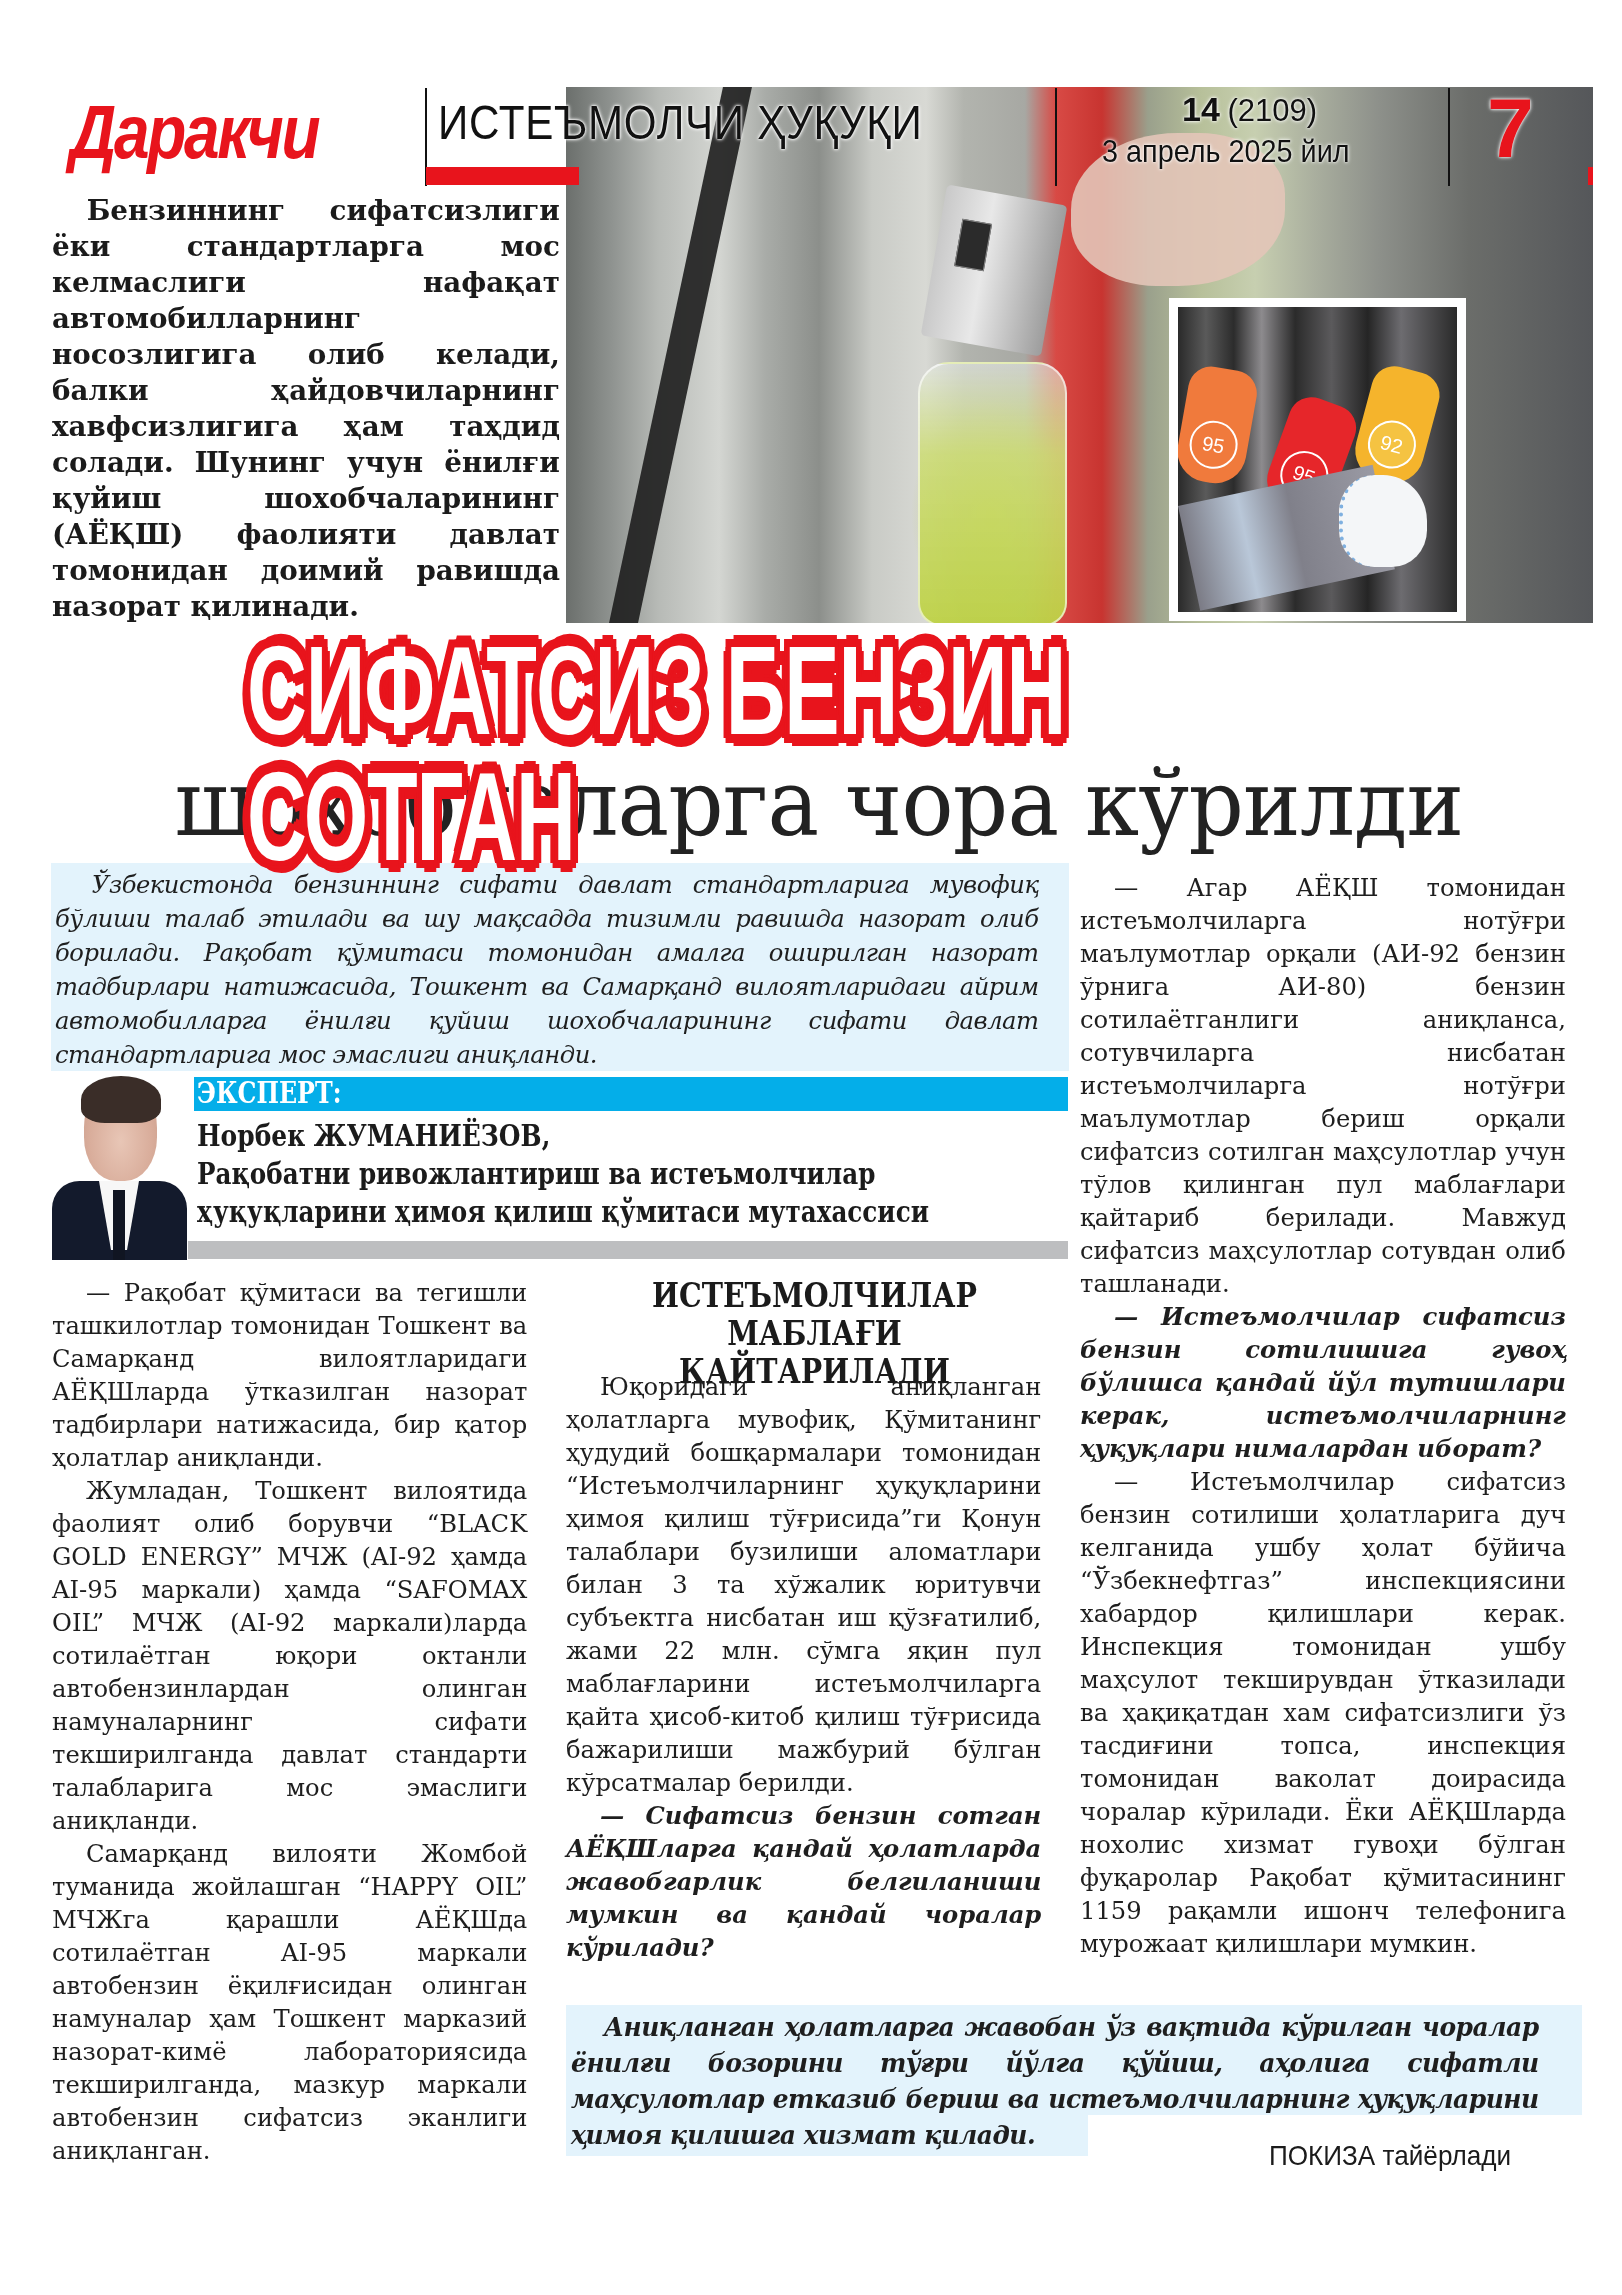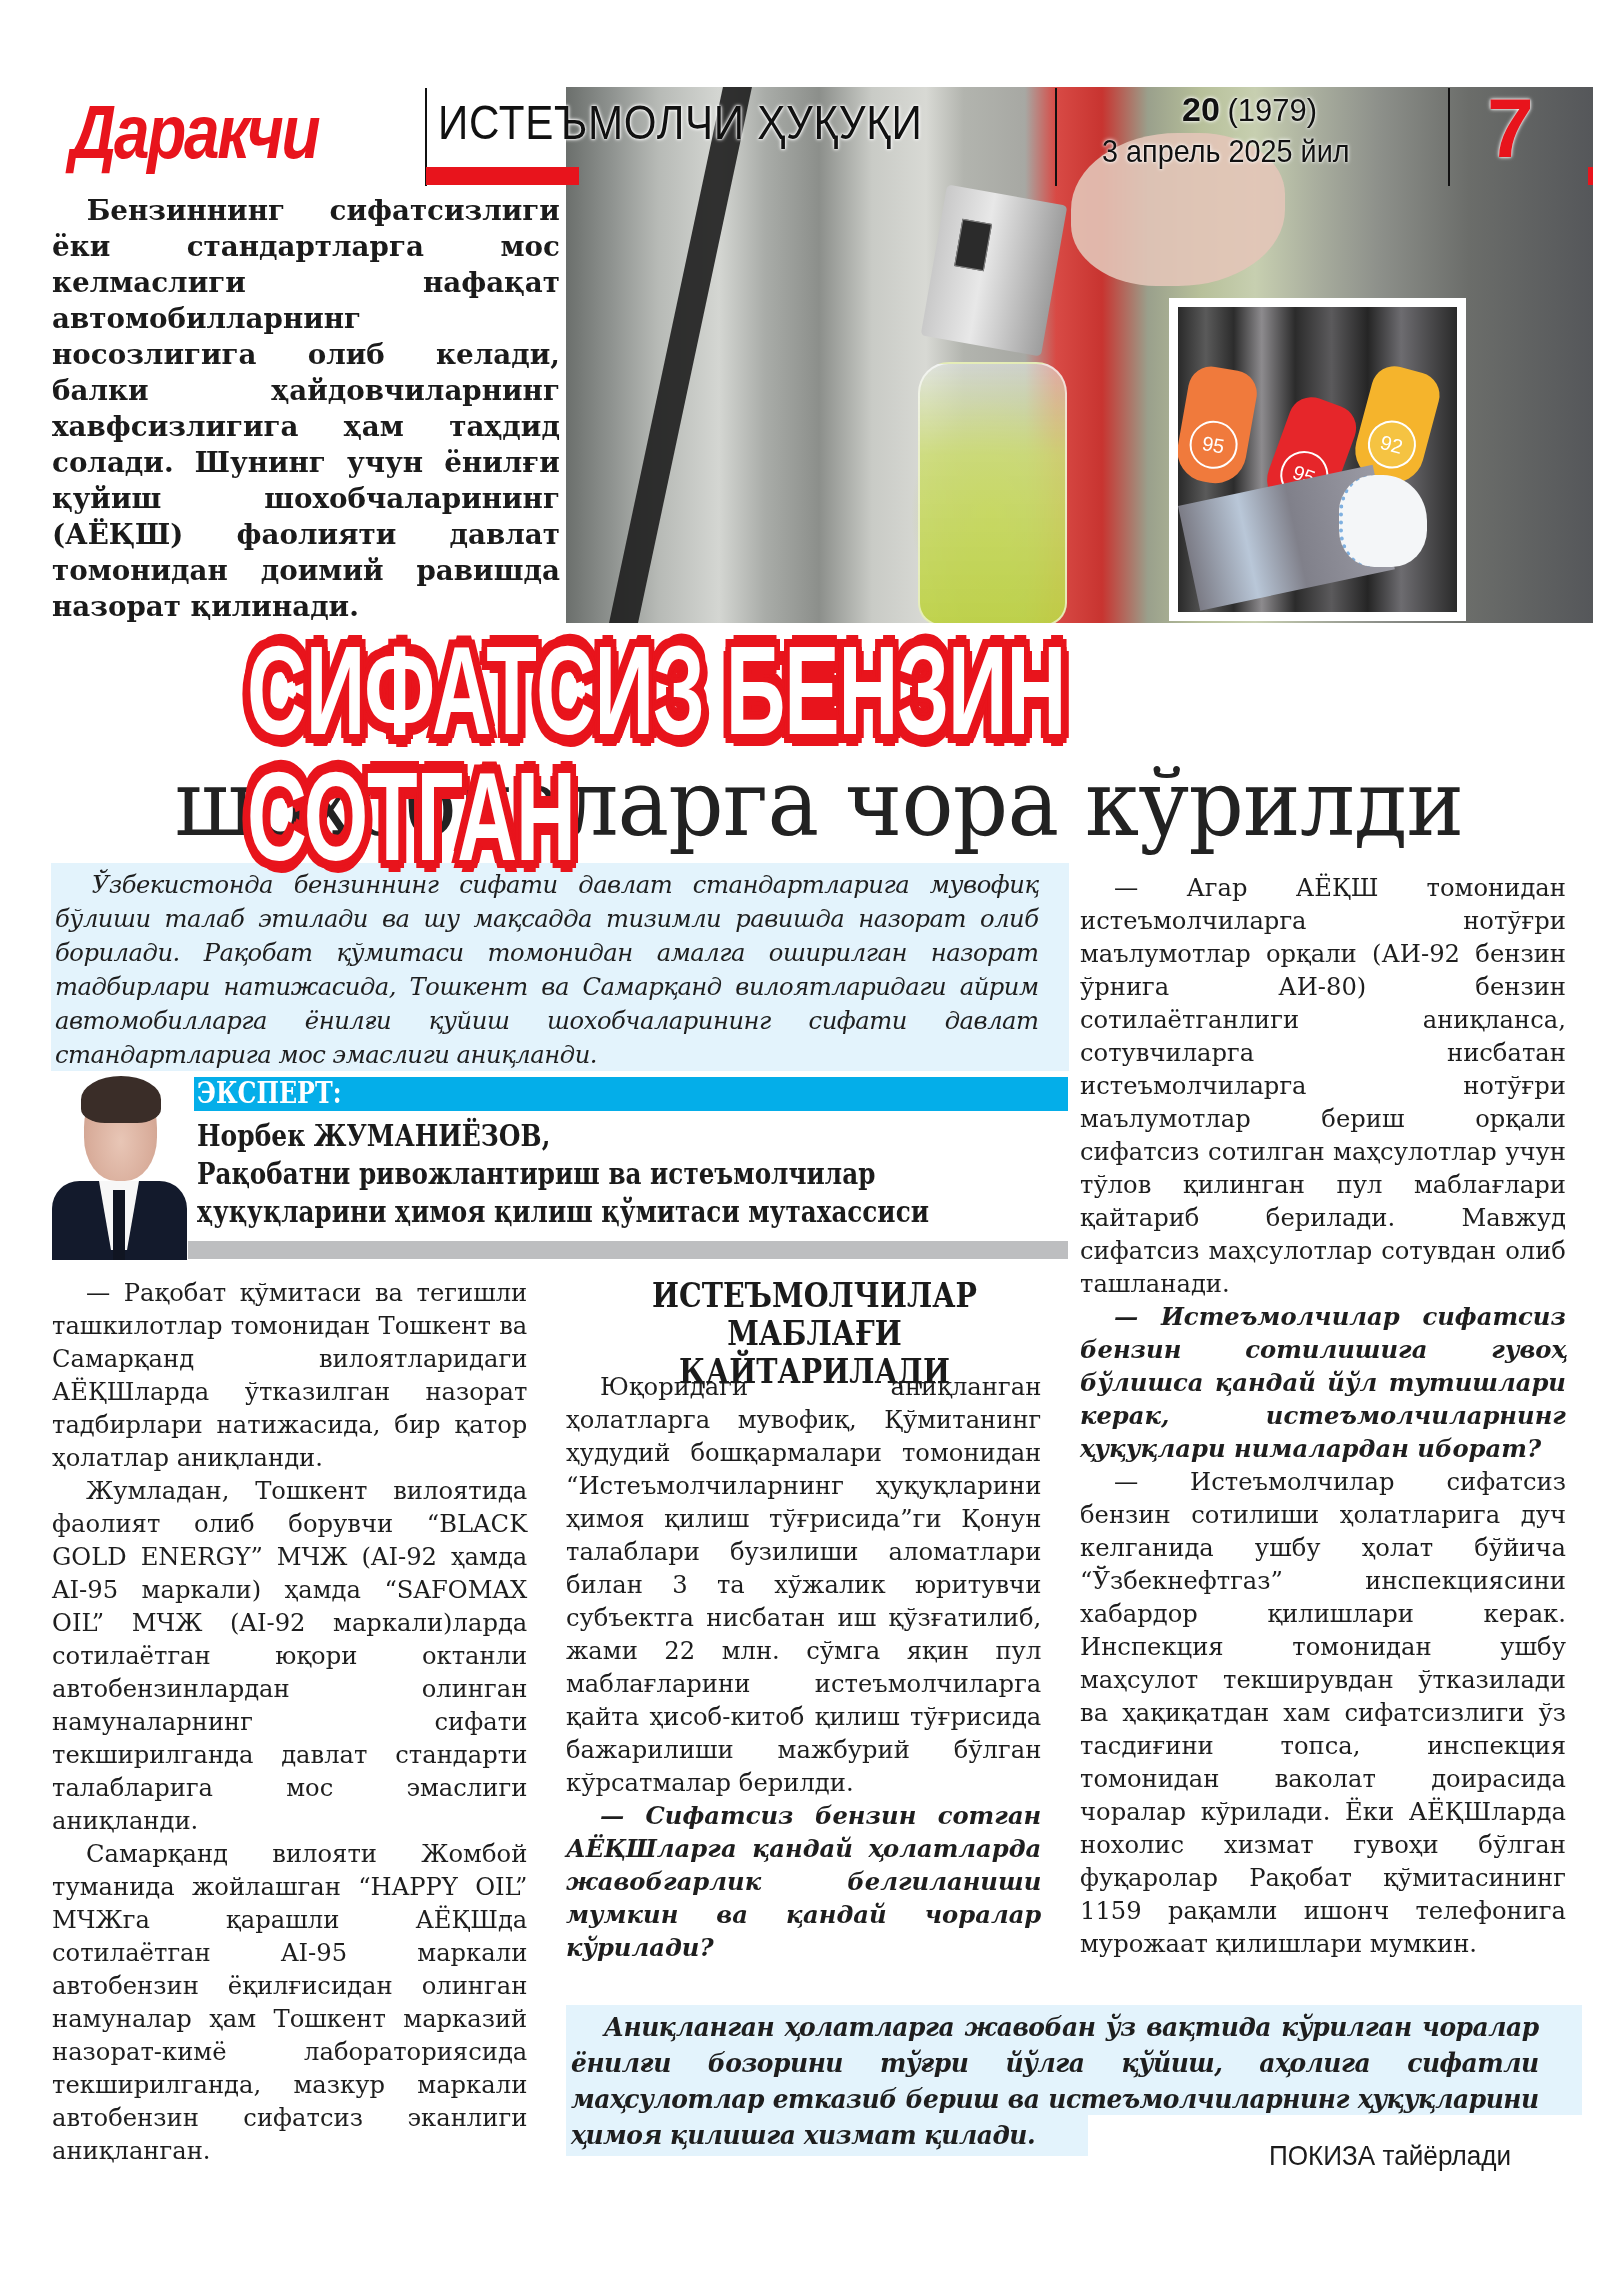--- a/index.html
+++ b/index.html
@@ -97,21 +97,21 @@
   <div class="hand"></div>
   <div class="device">
       <div class="screen"></div>
     </div>
   <div class="jar"></div>
 </div>
 
 <div class="hdr-section">ИСТЕЪМОЛЧИ ҲУҚУҚИ</div>
 <div class="hdr-divider2"></div>
 <div class="hdr-issue">
-  <span class="num">20</span><span class="total">(1979)</span>
+  <span class="num">14</span><span class="total">(2109)</span>
 </div>
 <div class="hdr-date">3 апрель 2025 йил</div>
 <div class="hdr-divider3"></div>
 <div class="hdr-page">7</div>
 
 <div class="photo-inset">
   <div class="nozzle nz1">
       <div class="lbl">95</div>
     </div>
   <div class="nozzle nz2">

